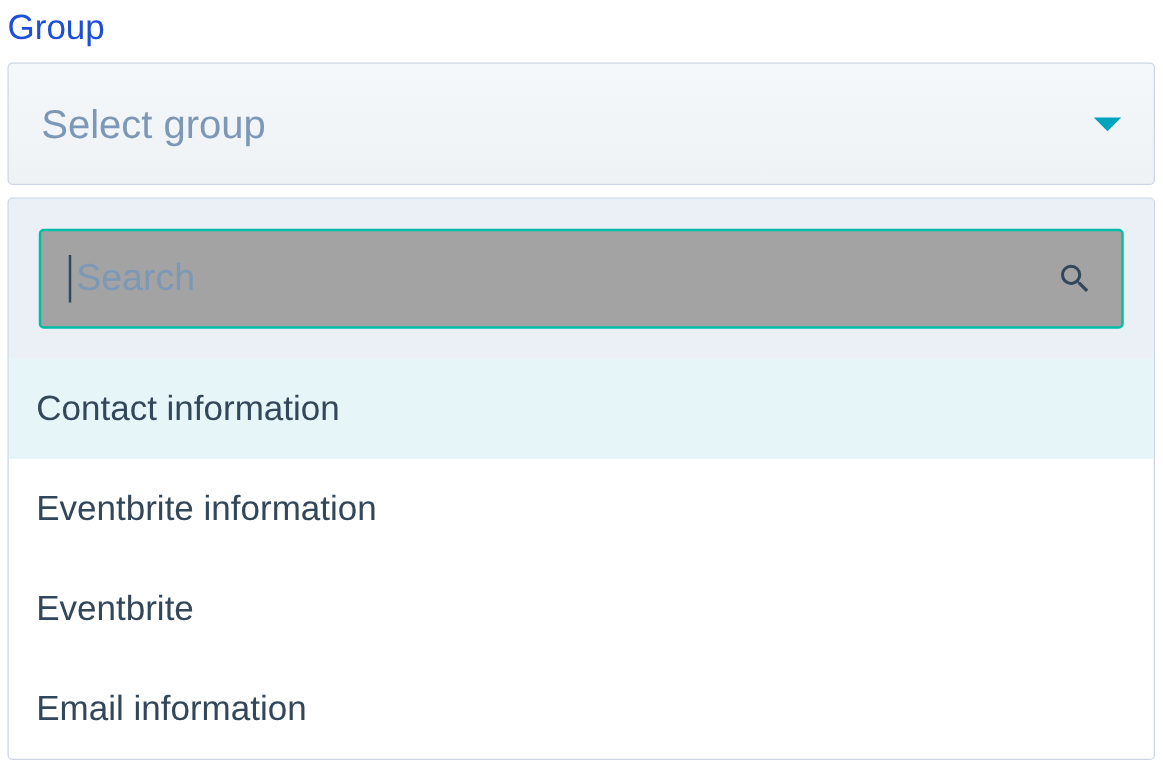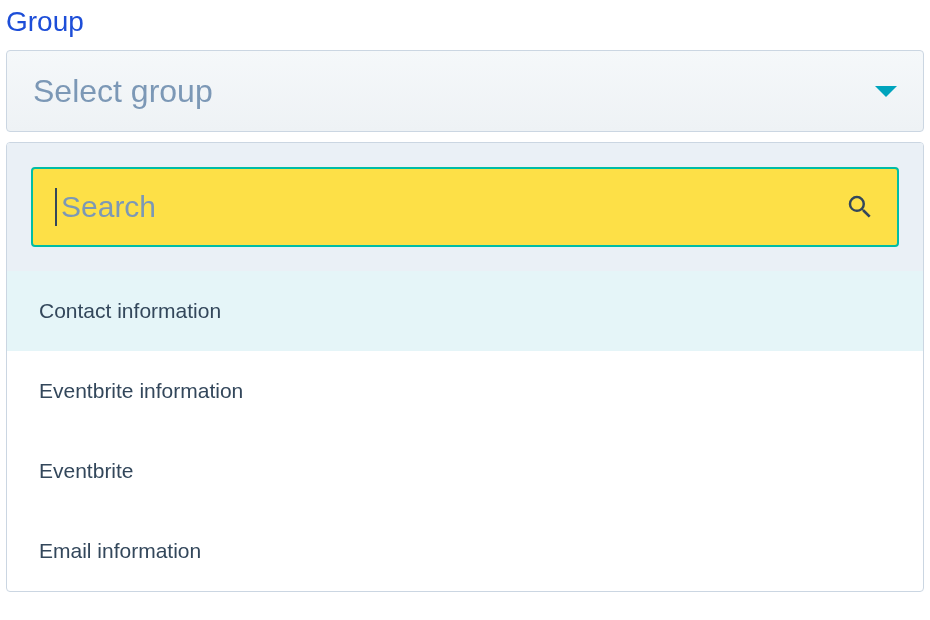--- a/index.html
+++ b/index.html
@@ -15,21 +15,21 @@
       height: 620px;
     }
     .field-label {
       font-size: 28px;
       font-weight: 400;
       color: #1d4ed8;
       margin-bottom: 12px;
     }
     .select-trigger {
       width: 100%;
-      height: 82px;
+      height: 98px;
       background: linear-gradient(to bottom, #f5f8fa, #eef2f5);
       border: 1px solid #cbd6e2;
       border-radius: 4px;
       display: flex;
       align-items: center;
       justify-content: space-between;
       padding: 0 26px;
       cursor: pointer;
     }
     .select-trigger-text {
@@ -51,21 +51,21 @@
       border-radius: 4px;
       background: #ffffff;
       overflow: hidden;
     }
     .dropdown-search-wrapper {
       background: #eaf0f6;
       padding: 24px;
     }
     .search-box {
       position: relative;
-      background: #fde047;
+      background: #a3a3a3;
       border: 2px solid #00bda5;
       border-radius: 4px;
       height: 80px;
       display: flex;
       align-items: center;
       padding: 0 22px;
     }
     .search-cursor {
       width: 2px;
       height: 38px;
@@ -88,22 +88,22 @@
       height: 30px;
       fill: #33475b;
     }
     .dropdown-list {
       list-style: none;
     }
     .dropdown-item {
       height: 80px;
       display: flex;
       align-items: center;
-      padding: 0 32px;
-      font-size: 21px;
+      padding: 0 22px;
+      font-size: 28px;
       color: #33475b;
       cursor: pointer;
     }
     .dropdown-item.highlighted {
       background: #e5f5f8;
     }
   </style>
 </head>
 <body>
 

